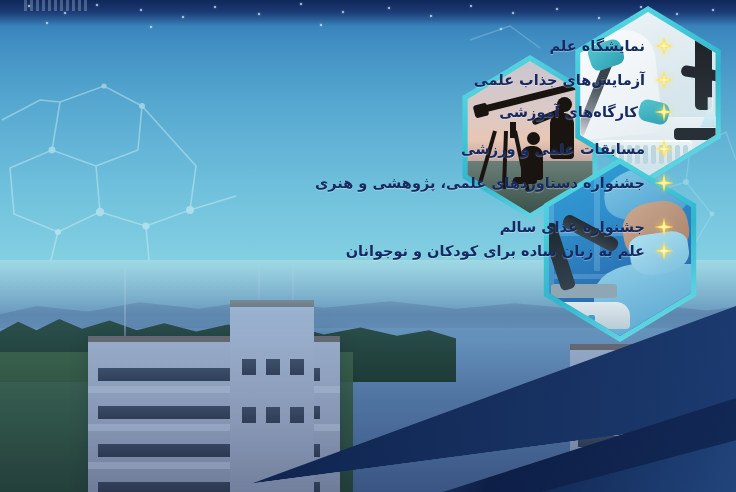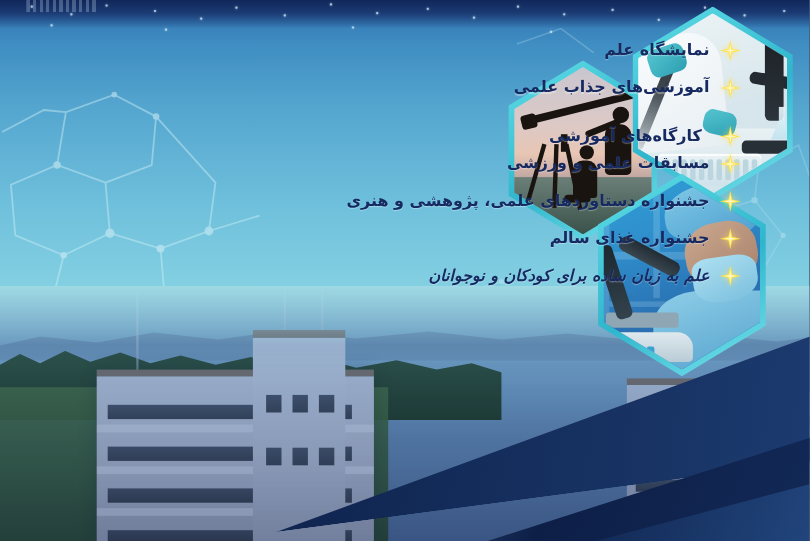--- a/index.html
+++ b/index.html
@@ -566,23 +566,23 @@
         </span>
         <span class="item-label">نمایشگاه علم</span>
       </div>
       <div class="list-item" style="top: 45px;">
         <span class="bullet">
           <svg width="20" height="20" viewBox="0 0 20 20">
             <path d="M10 0.5 L11.7 8.3 L19.5 10 L11.7 11.7 L10 19.5 L8.3 11.7 L0.5 10 L8.3 8.3 Z" fill="#ffe14a"></path>
             <path d="M10 4.2 L10.9 9.1 L15.8 10 L10.9 10.9 L10 15.8 L9.1 10.9 L4.2 10 L9.1 9.1 Z" fill="#fff7c2"></path>
           </svg>
         </span>
-        <span class="item-label">آموزشی‌های جذاب علمی</span>
-      </div>
-      <div class="list-item" style="top: 89px; gap: 16px;">
+        <span class="item-label">آزمایش‌های جذاب علمی</span>
+      </div>
+      <div class="list-item" style="top: 77px; gap: 16px;">
         <span class="bullet">
           <svg width="20" height="20" viewBox="0 0 20 20">
             <path d="M10 0.5 L11.7 8.3 L19.5 10 L11.7 11.7 L10 19.5 L8.3 11.7 L0.5 10 L8.3 8.3 Z" fill="#ffe14a"></path>
             <path d="M10 4.2 L10.9 9.1 L15.8 10 L10.9 10.9 L10 15.8 L9.1 10.9 L4.2 10 L9.1 9.1 Z" fill="#fff7c2"></path>
           </svg>
         </span>
         <span class="item-label">کارگاه‌های آموزشی</span>
       </div>
       <div class="list-item" style="top: 114px;">
         <span class="bullet">
@@ -595,30 +595,30 @@
       </div>
       <div class="list-item" style="top: 148px;">
         <span class="bullet">
           <svg width="20" height="20" viewBox="0 0 20 20">
             <path d="M10 0.5 L11.7 8.3 L19.5 10 L11.7 11.7 L10 19.5 L8.3 11.7 L0.5 10 L8.3 8.3 Z" fill="#ffe14a"></path>
             <path d="M10 4.2 L10.9 9.1 L15.8 10 L10.9 10.9 L10 15.8 L9.1 10.9 L4.2 10 L9.1 9.1 Z" fill="#fff7c2"></path>
           </svg>
         </span>
         <span class="item-label">جشنواره دستاوردهای علمی، پژوهشی و هنری</span>
       </div>
-      <div class="list-item" style="top: 182px;">
+      <div class="list-item" style="top: 192px;">
         <span class="bullet">
           <svg width="20" height="20" viewBox="0 0 20 20">
             <path d="M10 0.5 L11.7 8.3 L19.5 10 L11.7 11.7 L10 19.5 L8.3 11.7 L0.5 10 L8.3 8.3 Z" fill="#ffe14a"></path>
             <path d="M10 4.2 L10.9 9.1 L15.8 10 L10.9 10.9 L10 15.8 L9.1 10.9 L4.2 10 L9.1 9.1 Z" fill="#fff7c2"></path>
           </svg>
         </span>
         <span class="item-label">جشنواره غذای سالم</span>
       </div>
-      <div class="list-item" style="top: 216px; font-style: italic;">
+      <div class="list-item" style="top: 216px;">
         <span class="bullet">
           <svg width="20" height="20" viewBox="0 0 20 20">
             <path d="M10 0.5 L11.7 8.3 L19.5 10 L11.7 11.7 L10 19.5 L8.3 11.7 L0.5 10 L8.3 8.3 Z" fill="#ffe14a"></path>
             <path d="M10 4.2 L10.9 9.1 L15.8 10 L10.9 10.9 L10 15.8 L9.1 10.9 L4.2 10 L9.1 9.1 Z" fill="#fff7c2"></path>
           </svg>
         </span>
         <span class="item-label">علم به زبان ساده برای کودکان و نوجوانان</span>
       </div>
     </div>
 

